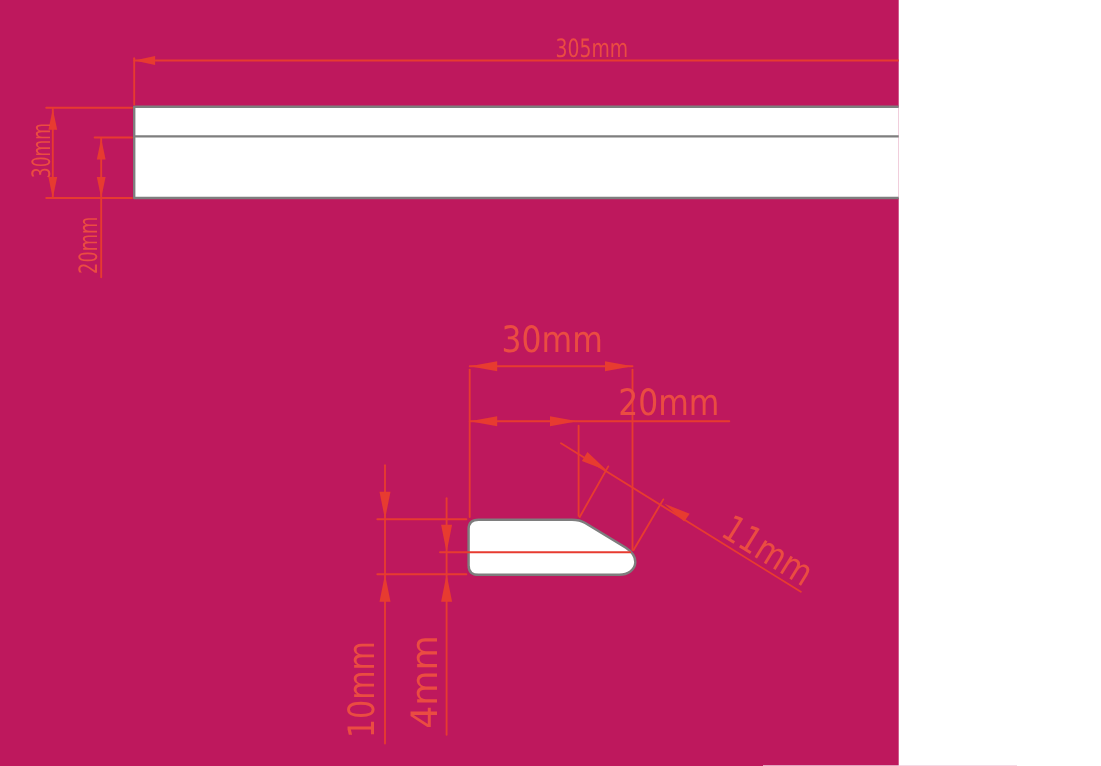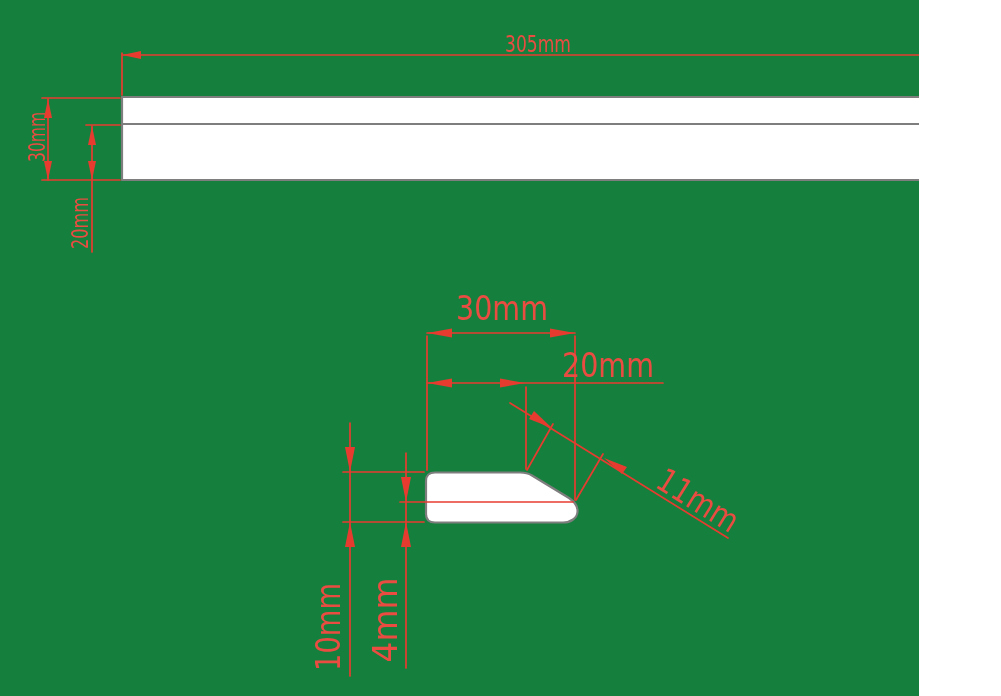--- a/index.html
+++ b/index.html
@@ -1,16 +1,16 @@
 <!DOCTYPE html>
 <html><head>
 <meta charset="utf-8">
 <style>
   html,body{margin:0;padding:0;background:#ffffff;}
-  .stage{position:relative;width:919px;height:696px;background:#15803d;overflow:hidden;}
+  .stage{position:relative;width:817px;height:696px;background:#be185d;overflow:hidden;}
   svg{display:block;}
   .outline{stroke:#7e7e7e;stroke-width:2.2;fill:#ffffff;stroke-linejoin:round;}
   .outline-line{stroke:#7e7e7e;stroke-width:2;fill:none;}
   .r-line{stroke:#e73b30;stroke-width:1.7;fill:none;stroke-linecap:round;}
   .r-arrow{fill:#e73b30;stroke:none;}
   .dim-text{fill:#ea4c42;font-family:"DejaVu Sans", sans-serif;}
   .t-sm{font-size:23px;}
   .t-lg{font-size:33px;}
 </style>
 </head>

